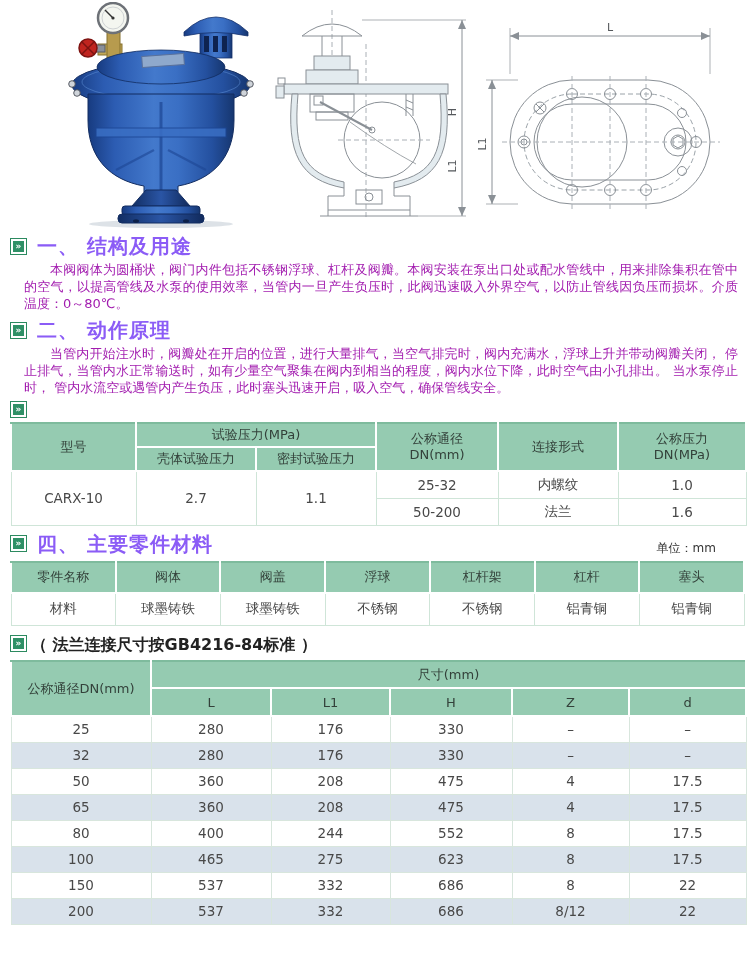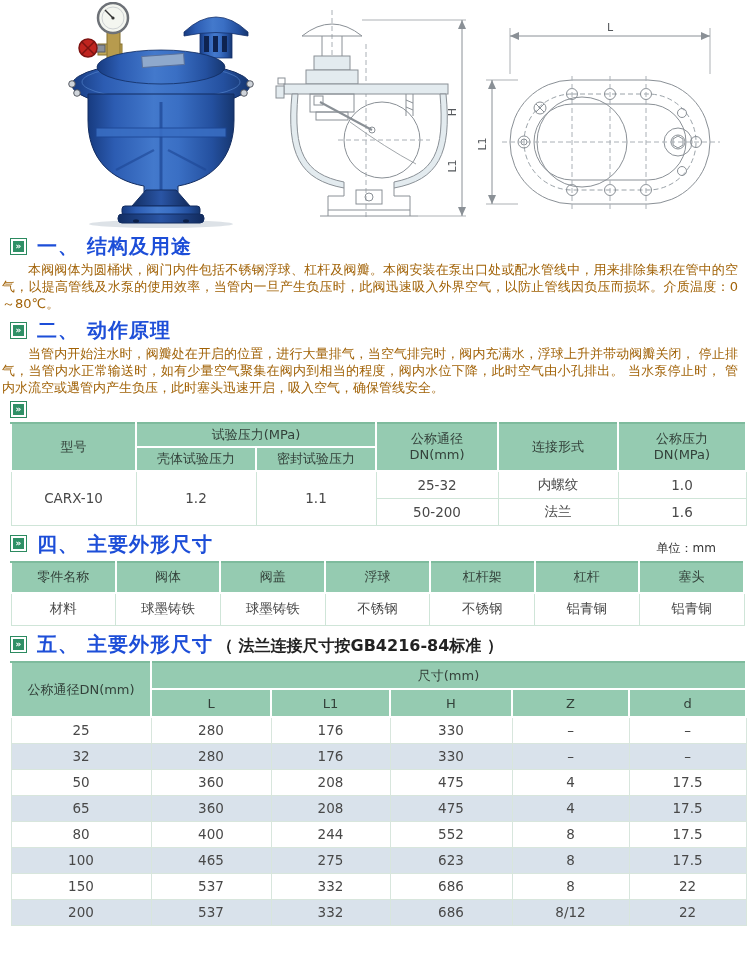--- a/index.html
+++ b/index.html
@@ -7,26 +7,26 @@
     font-family:"DejaVu Sans","Liberation Sans",sans-serif; }
 
   .figures { position:relative; width:750px; height:228px; }
   .figures svg { position:absolute; }
 
   .sec-head { display:flex; align-items:center; margin:5px 0 2px 10px; }
   .sec-icon { width:17px; height:17px; border:1px solid #2c8a60; background:#fff;
     display:flex; align-items:center; justify-content:center; flex:0 0 17px; }
   .sec-icon i { width:11px; height:11px; background:#2f9066; color:#fff; font-style:normal;
     font-size:9px; line-height:11px; text-align:center; font-weight:bold; display:block; }
-  .sec-title { font-size:20px; font-weight:bold; color:#1d4ed8; letter-spacing:1px; margin-left:10px; line-height:26px; }
+  .sec-title { font-size:20px; font-weight:bold; color:#8b5cf6; letter-spacing:1px; margin-left:10px; line-height:26px; }
   .sec-sub { font-size:16px; font-weight:bold; color:#222; margin-left:4px; padding-top:4px; }
   .unit-note { margin-left:auto; margin-right:34px; font-size:12px; color:#333; align-self:flex-end; }
 
-  p.body-text { margin:1px 12px 5px 2px; font-size:13px; line-height:17px;
-    color:#a16207; text-align:justify; text-indent:2em; }
+  p.body-text { margin:1px 12px 5px 24px; font-size:13px; line-height:17px;
+    color:#a21caf; text-align:justify; text-indent:2em; }
 
   table { border-collapse:collapse; margin:4px 0 0 10px; width:735px; table-layout:fixed; }
   th { background:#95cbb1; font-weight:normal; font-size:13px; color:#33413a;
     border:2px solid #fff; text-align:center; }
   thead tr:first-child th { border-top:2px solid #7ebb9d; }
   td { border:1px solid #cfe5d8; font-size:13.5px; color:#484848; text-align:center; background:#fff; }
 
   .t-tech thead tr { height:24px; }
   .t-tech tbody tr { height:27px; }
   .t-mat thead tr { height:31px;margin-top:39px; }
@@ -257,39 +257,39 @@
       </th>
     </tr>
     <tr>
       <th>壳体试验压力</th>
       <th>密封试验压力</th>
     </tr>
   </thead>
   <tbody>
     <tr>
       <td rowspan="2">CARX-10</td>
-      <td rowspan="2">1.2</td>
+      <td rowspan="2">2.7</td>
       <td rowspan="2">1.1</td>
       <td>25-32</td>
       <td>内螺纹</td>
       <td>1.0</td>
     </tr>
     <tr>
       <td>50-200</td>
       <td>法兰</td>
       <td>1.6</td>
     </tr>
   </tbody>
 </table>
 
 <div class="sec-head">
   <span class="sec-icon">
       <i>»</i>
     </span>
-  <span class="sec-title">四、 主要外形尺寸</span>
+  <span class="sec-title">四、 主要零件材料</span>
   <span class="unit-note">单位：mm</span>
 </div>
 <table class="t-mat">
   <colgroup>
       <col>
       <col>
       <col>
       <col>
       <col>
       <col>
@@ -316,21 +316,20 @@
       <td>铝青铜</td>
       <td>铝青铜</td>
     </tr>
   </tbody>
 </table>
 
 <div class="sec-head">
   <span class="sec-icon">
       <i>»</i>
     </span>
-  <span class="sec-title">五、 主要外形尺寸</span>
   <span class="sec-sub">（ 法兰连接尺寸按GB4216-84标准 ）</span>
 </div>
 <table class="t-dim">
   <colgroup>
       <col style="width:140px">
       <col style="width:120px">
       <col style="width:119px">
       <col style="width:122px">
       <col style="width:117px">
       <col style="width:117px">

